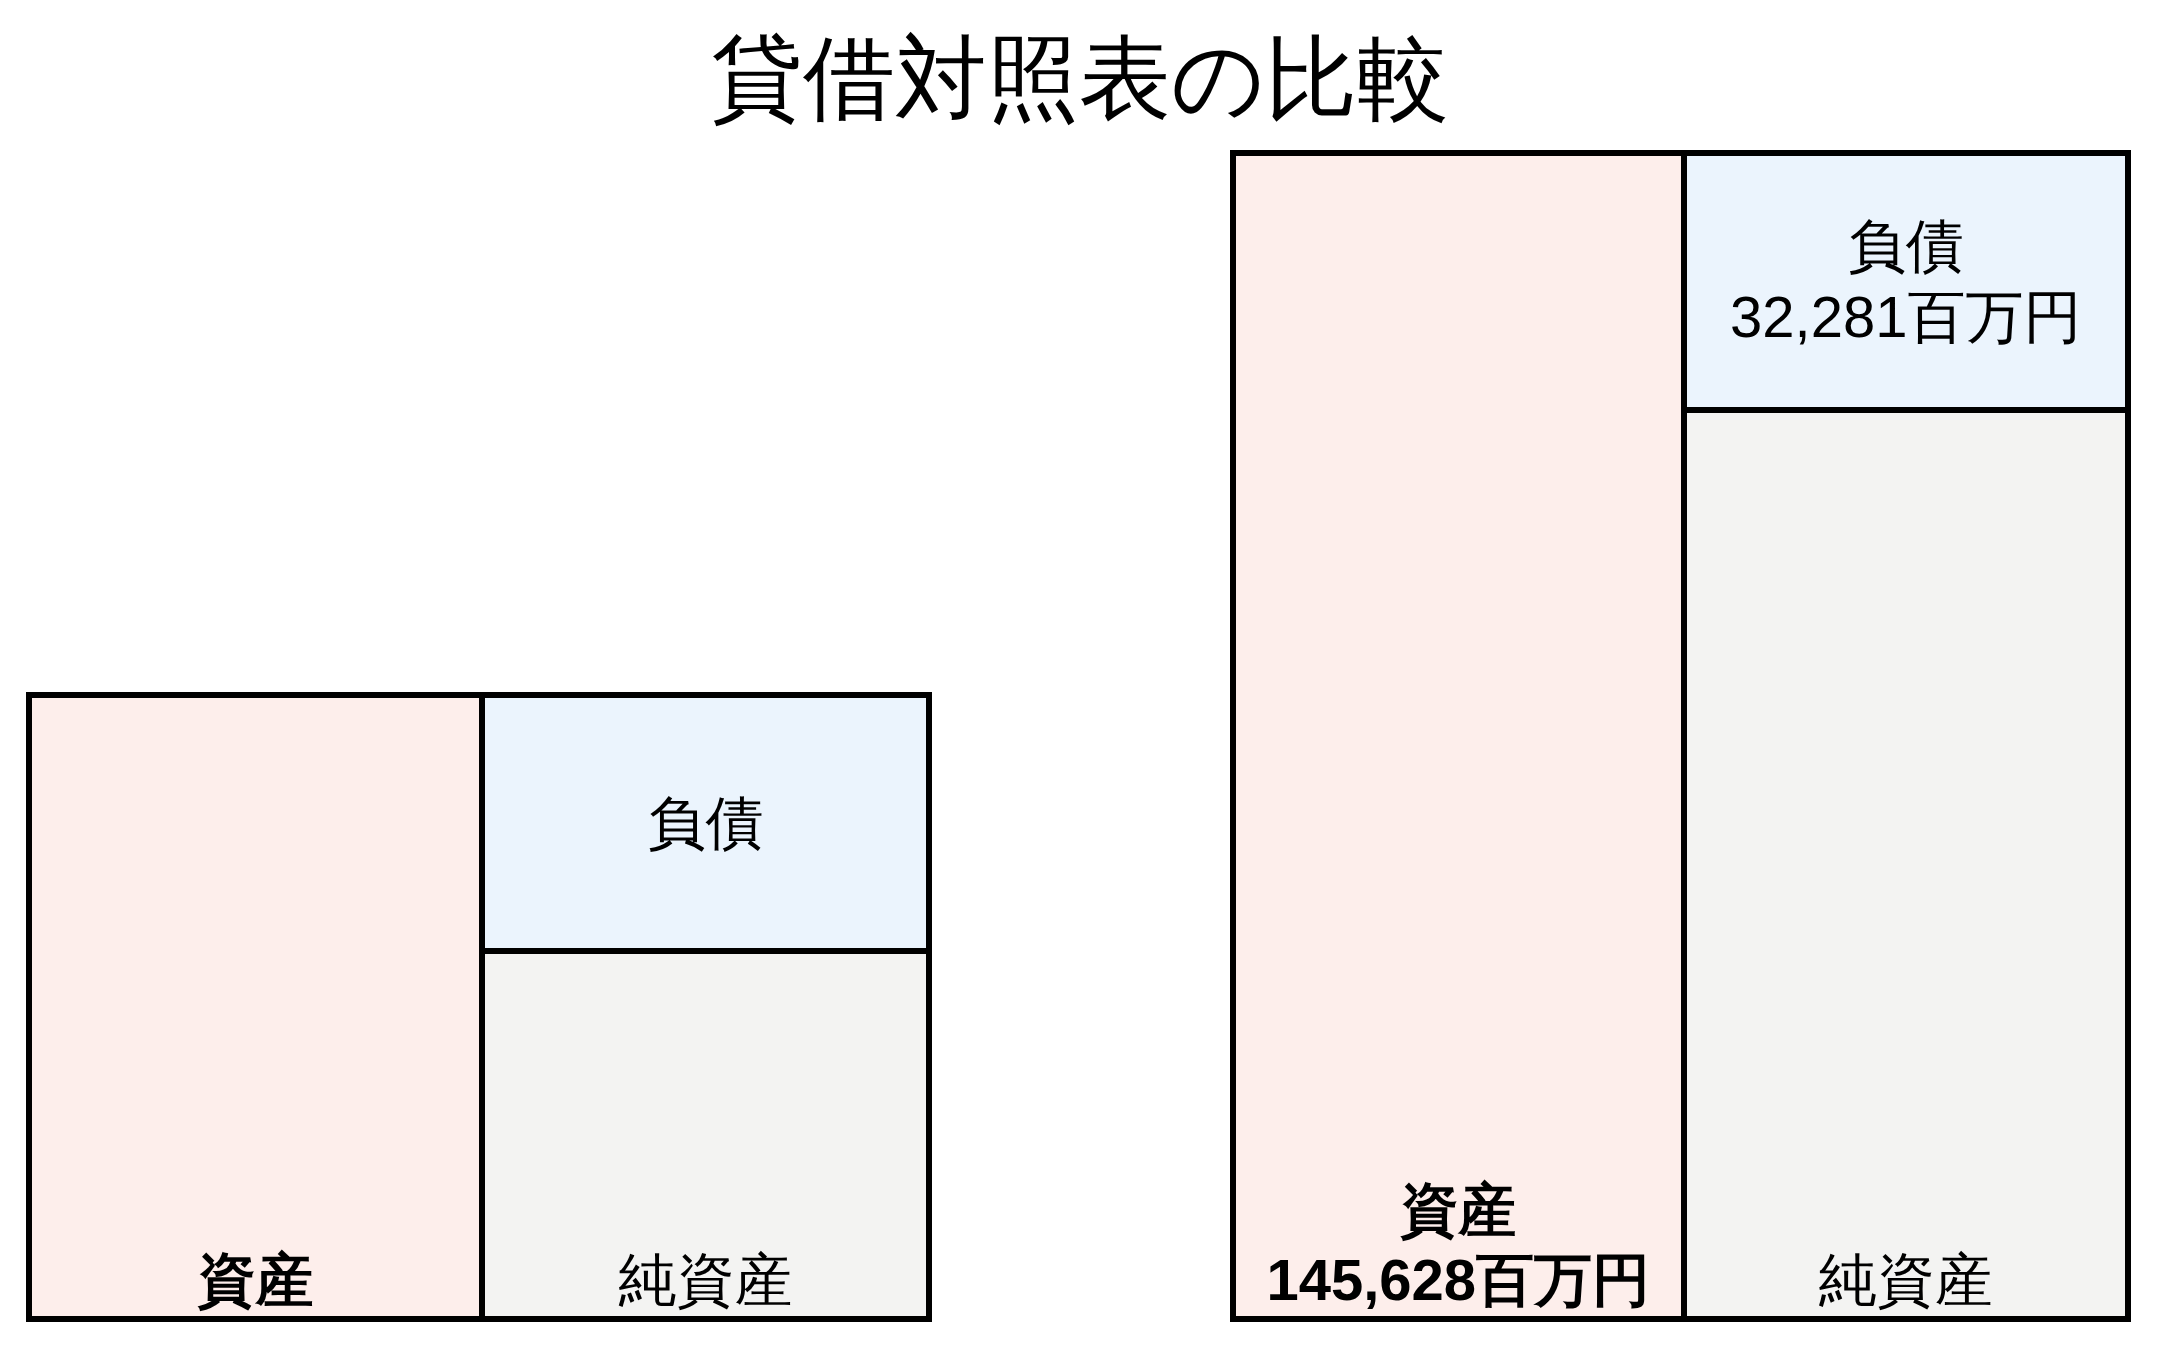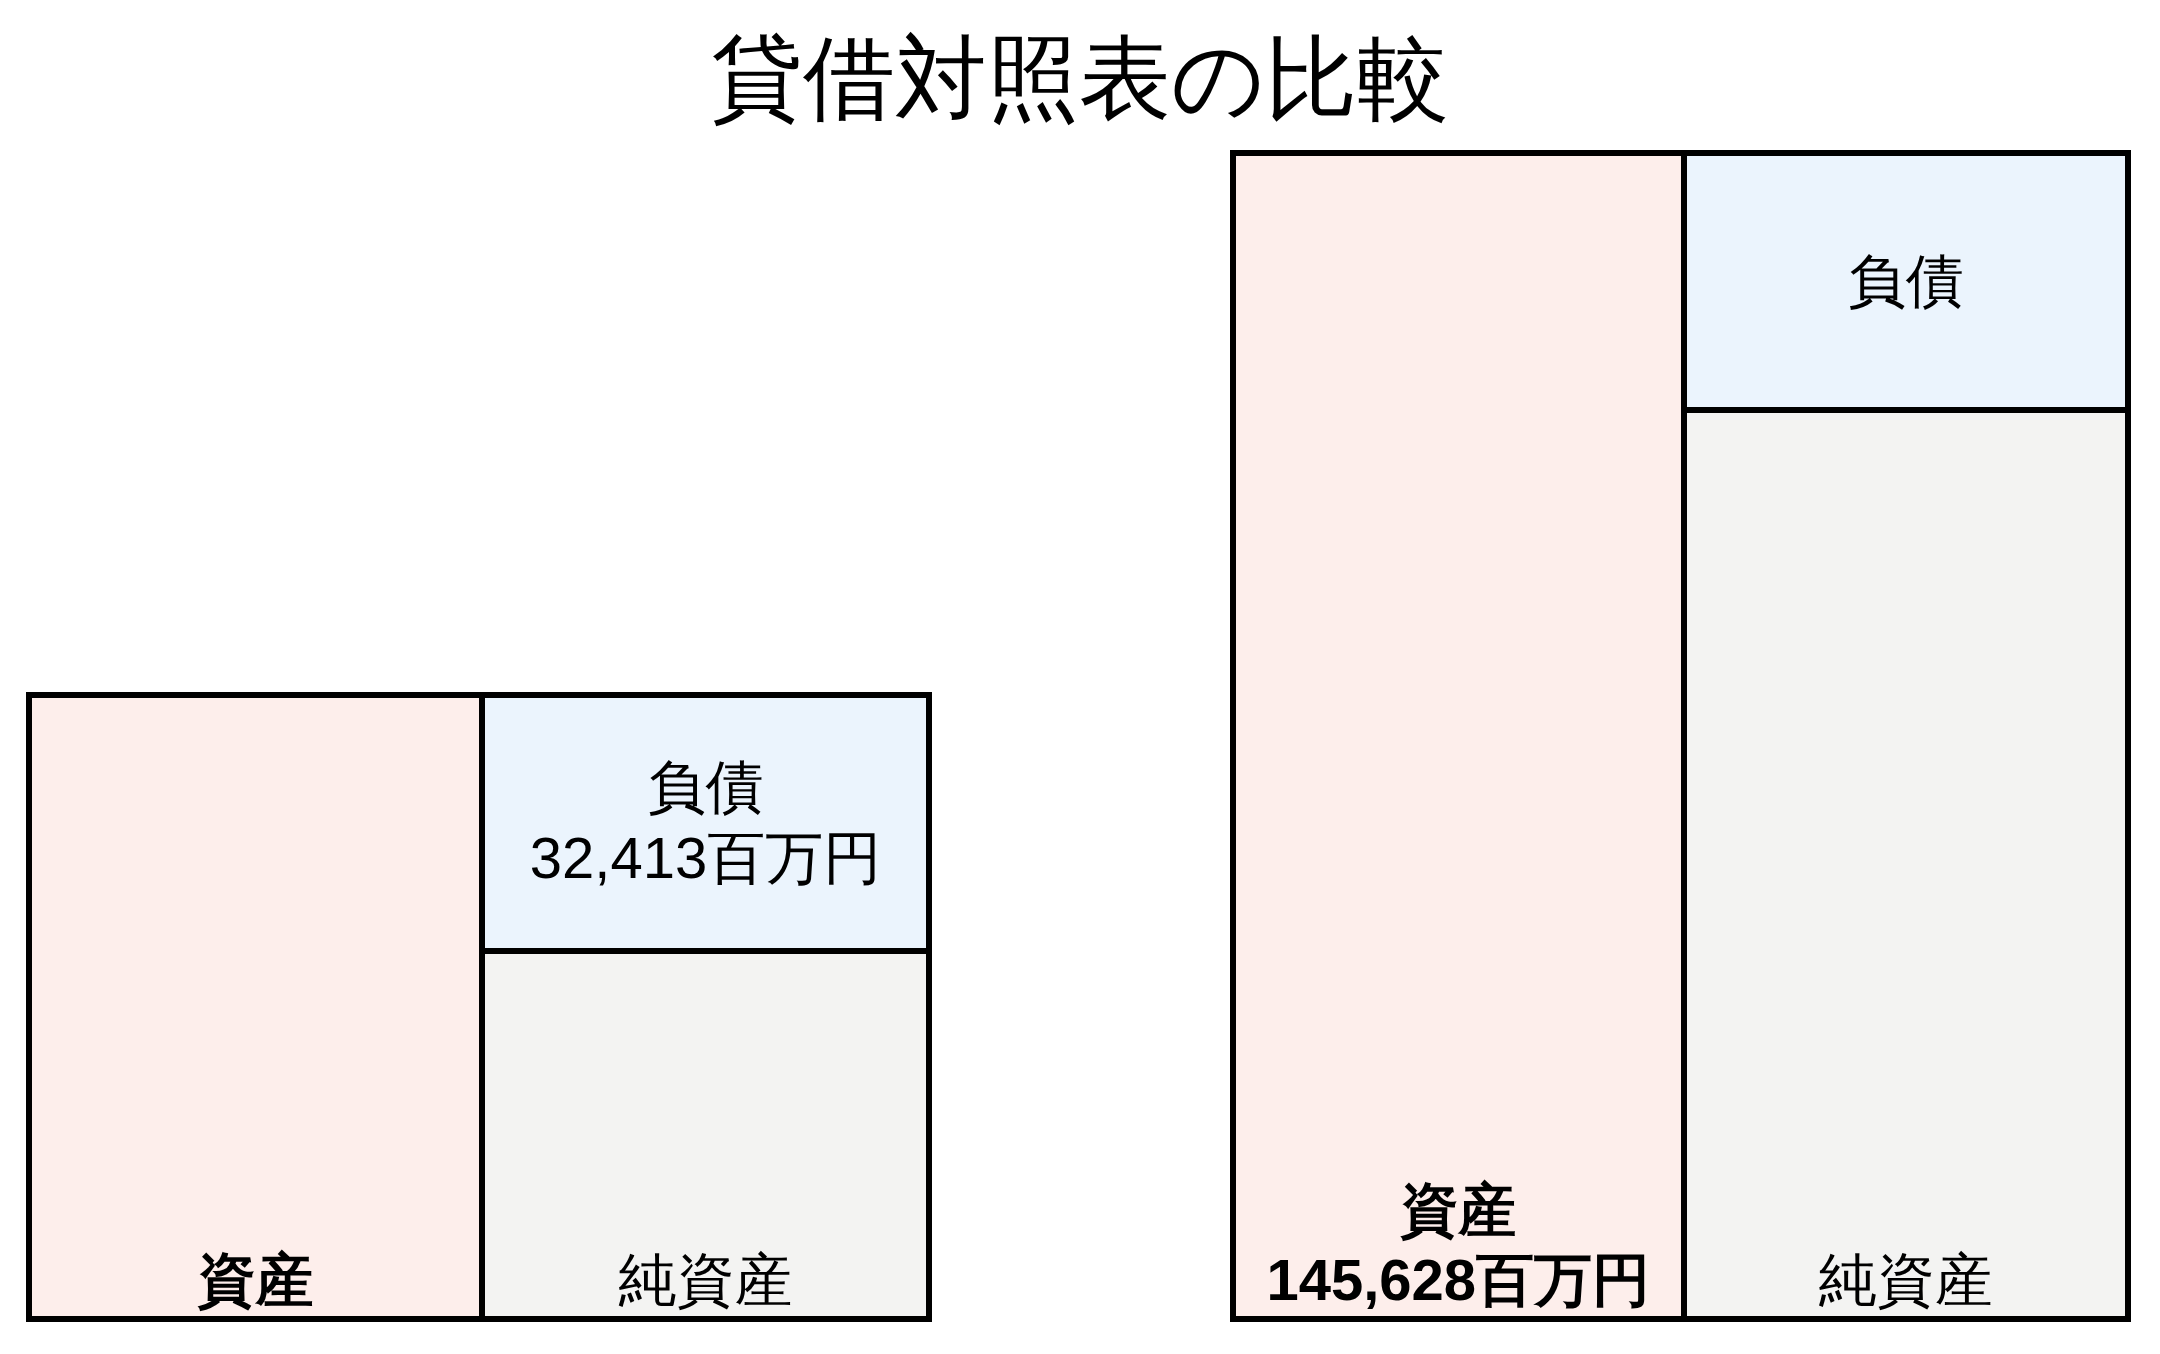--- a/index.html
+++ b/index.html
@@ -88,21 +88,20 @@
   <div class="sheet sheet-left" style="height: 630px;">
     <div class="assets-col">
       <div class="box-label">
         <div>資産</div>
       </div>
     </div>
     <div class="rhs-col">
       <div class="liabilities-box" style="flex-basis: 41.43%;">
         <div class="box-label">
           <div>負債</div>
-          <div>32,413百万円</div>
         </div>
       </div>
       <div class="net-assets-box">
         <div class="box-label">
           <div>純資産</div>
         </div>
       </div>
     </div>
   </div>
 
@@ -110,20 +109,21 @@
     <div class="assets-col">
       <div class="box-label">
         <div>資産</div>
         <div>145,628百万円</div>
       </div>
     </div>
     <div class="rhs-col">
       <div class="liabilities-box" style="flex-basis: 22.17%;">
         <div class="box-label">
           <div>負債</div>
+          <div>32,281百万円</div>
         </div>
       </div>
       <div class="net-assets-box">
         <div class="box-label">
           <div>純資産</div>
         </div>
       </div>
     </div>
   </div>
 

